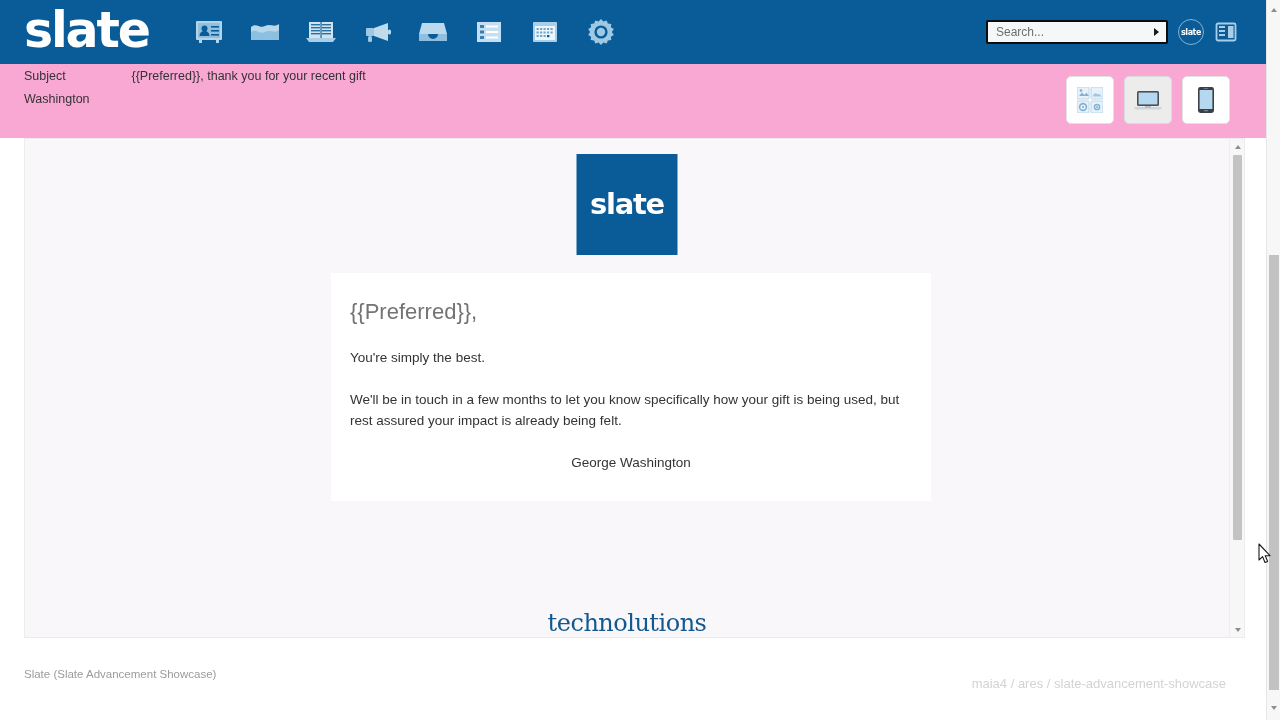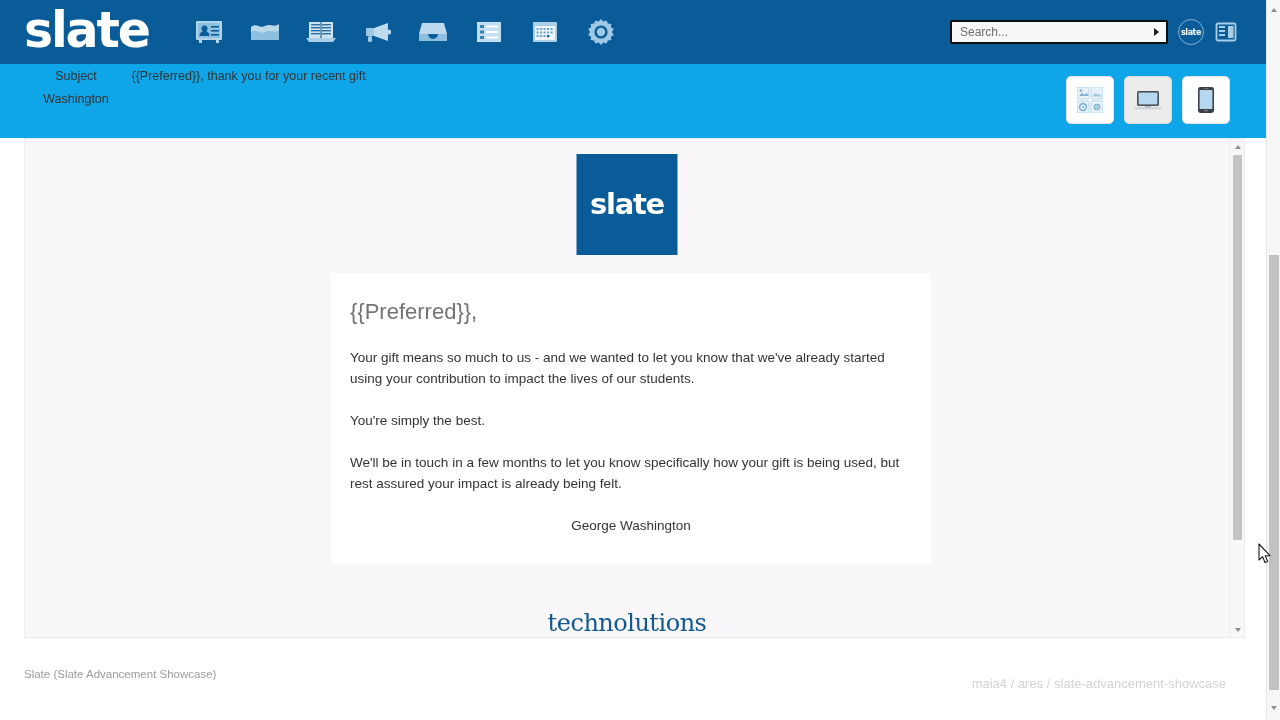--- a/index.html
+++ b/index.html
@@ -61,21 +61,21 @@
     right: 0px;
     top: 0;
     height: 64px;
     display: flex;
     align-items: center;
     gap: 10px;
     padding-right: 28px;
   }
   .search-wrap {
     position: relative;
-    width: 218px;
+    width: 182px;
     height: 24px;
     background: #f5f7f9;
     border: 2px solid #0d0d0d;
     border-radius: 2px;
     display: flex;
     align-items: center;
   }
   .search-input {
     border: 0;
     outline: 0;
@@ -115,22 +115,21 @@
     font-family: "DejaVu Sans", sans-serif;
   }
   .panel-icon { width: 24px; height: 24px; cursor: pointer; }
 
   
   .meta {
     position: absolute;
     top: 64px; left: 0;
     width: 1266px;
     height: 74px;
-    background: #0ea5e9;
-    text-align: center;
+    background: #f9a8d4;
   }
   .meta-row {
     position: absolute;
     left: 24px;
     font-size: 12.5px;
     color: #333333;
     white-space: nowrap;
   }
   .meta-row.r1 { top: 5px; }
   .meta-row.r2 { top: 28px; }
@@ -509,21 +508,20 @@
 
   <div class="preview-frame">
     <div class="preview-body">
 
       <div class="email-logo">
         <span>slate</span>
       </div>
 
       <div class="email-card">
         <div class="email-greeting">{{Preferred}},</div>
-        <p class="email-p">Your gift means so much to us - and we wanted to let you know that we've already started using your contribution to impact the lives of our students.</p>
         <p class="email-p">You're simply the best.</p>
         <p class="email-p">We'll be in touch in a few months to let you know specifically how your gift is being used, but rest assured your impact is already being felt.</p>
         <p class="email-p">George Washington</p>
       </div>
 
       <div class="email-footer-brand">technolutions</div>
     </div>
 
     <div class="inner-scroll">
       <div class="arrow up">

